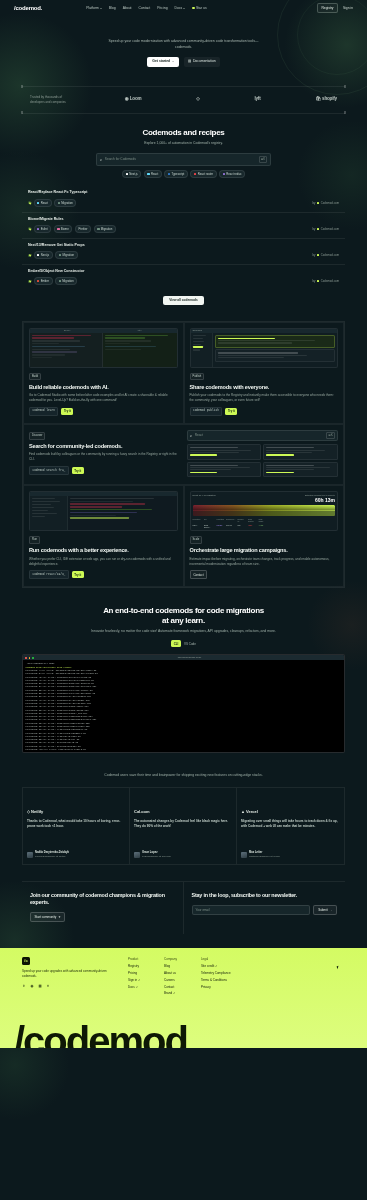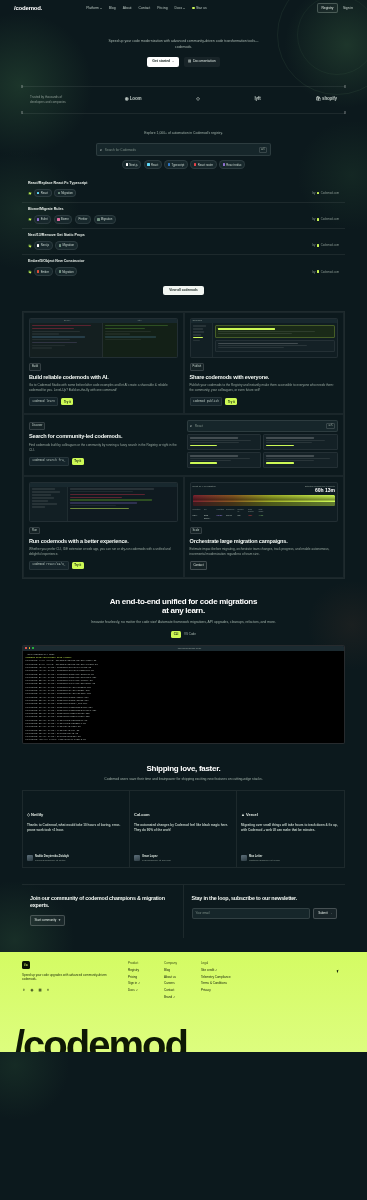--- a/index.html
+++ b/index.html
@@ -242,20 +242,21 @@
         <span>lyft</span>
       </div>
     <div class="tlogo">
         <span>🛍</span>
         <span>shopify</span>
       </div>
   </div>
 
   <div class="registry">
     <div class="sec-h">
+      <h2>Codemods and recipes</h2>
       <p>Explore 1,000+ of automation in Codemod's registry.</p>
     </div>
     <div class="searchwrap">
       <div class="searchbar">
         <span>⌕</span>
         <span class="ph">Search for Codemods</span>
         <span class="kbd">⌘K</span>
       </div>
       <div class="chips">
         <div class="chip">
@@ -584,21 +585,21 @@
       <p>Estimate impact before migrating, orchestrate team changes, track progress, and enable autonomous, incremental modernization regardless of team size.</p>
       <div class="cmdrow">
         <span class="btn-outline">Contact</span>
       </div>
     </div>
   </div>
 
   <div class="platform">
     <div class="sec-h">
       <h2>
-        <span>An end-to-end unified for code migrations</span><br><span>at any learn.</span>
+        <span>An end-to-end codemods for code migrations</span><br><span>at any learn.</span>
       </h2>
       <p style="max-width:200px;margin-left:auto;margin-right:auto">Innovate fearlessly, no matter the code size! Automate framework migrations, API upgrades, cleanups, refactors, and more.</p>
     </div>
     <div style="margin-top:6px;display:flex;justify-content:center;gap:3px;align-items:center">
       <span class="btn-lime">CLI</span>
       <span style="font-size:3px;color:#a3b2ab">VS Code</span>
     </div>
     <div class="term">
       <div class="termbar">
         <i class="tdot" style="background:#ff5f57"></i>
@@ -637,21 +638,20 @@
           <div>Processed 100/101 files: config/next.config.js</div>
             <div>Processed 101/101 files: config/tsconfig.json</div>
         </div>
 
       </div>
     </div>
   </div>
 
   <div class="testi">
     <div class="sec-h">
-      <h2>Shipping love, faster.</h2>
       <p style="max-width:165px;margin-left:auto;margin-right:auto">Codemod users save their time and brainpower for shipping exciting new features on cutting-edge stacks.</p>
     </div>
     <div class="tgrid">
       <div class="tcard">
         <div class="brand">
             <span>◇</span>
             <span>Netlify</span>
           </div>
         <div class="quote">Thanks to Codemod, what would take 10 hours of boring, error-prone work took &lt;1 hour.</div>
         <div class="person">

